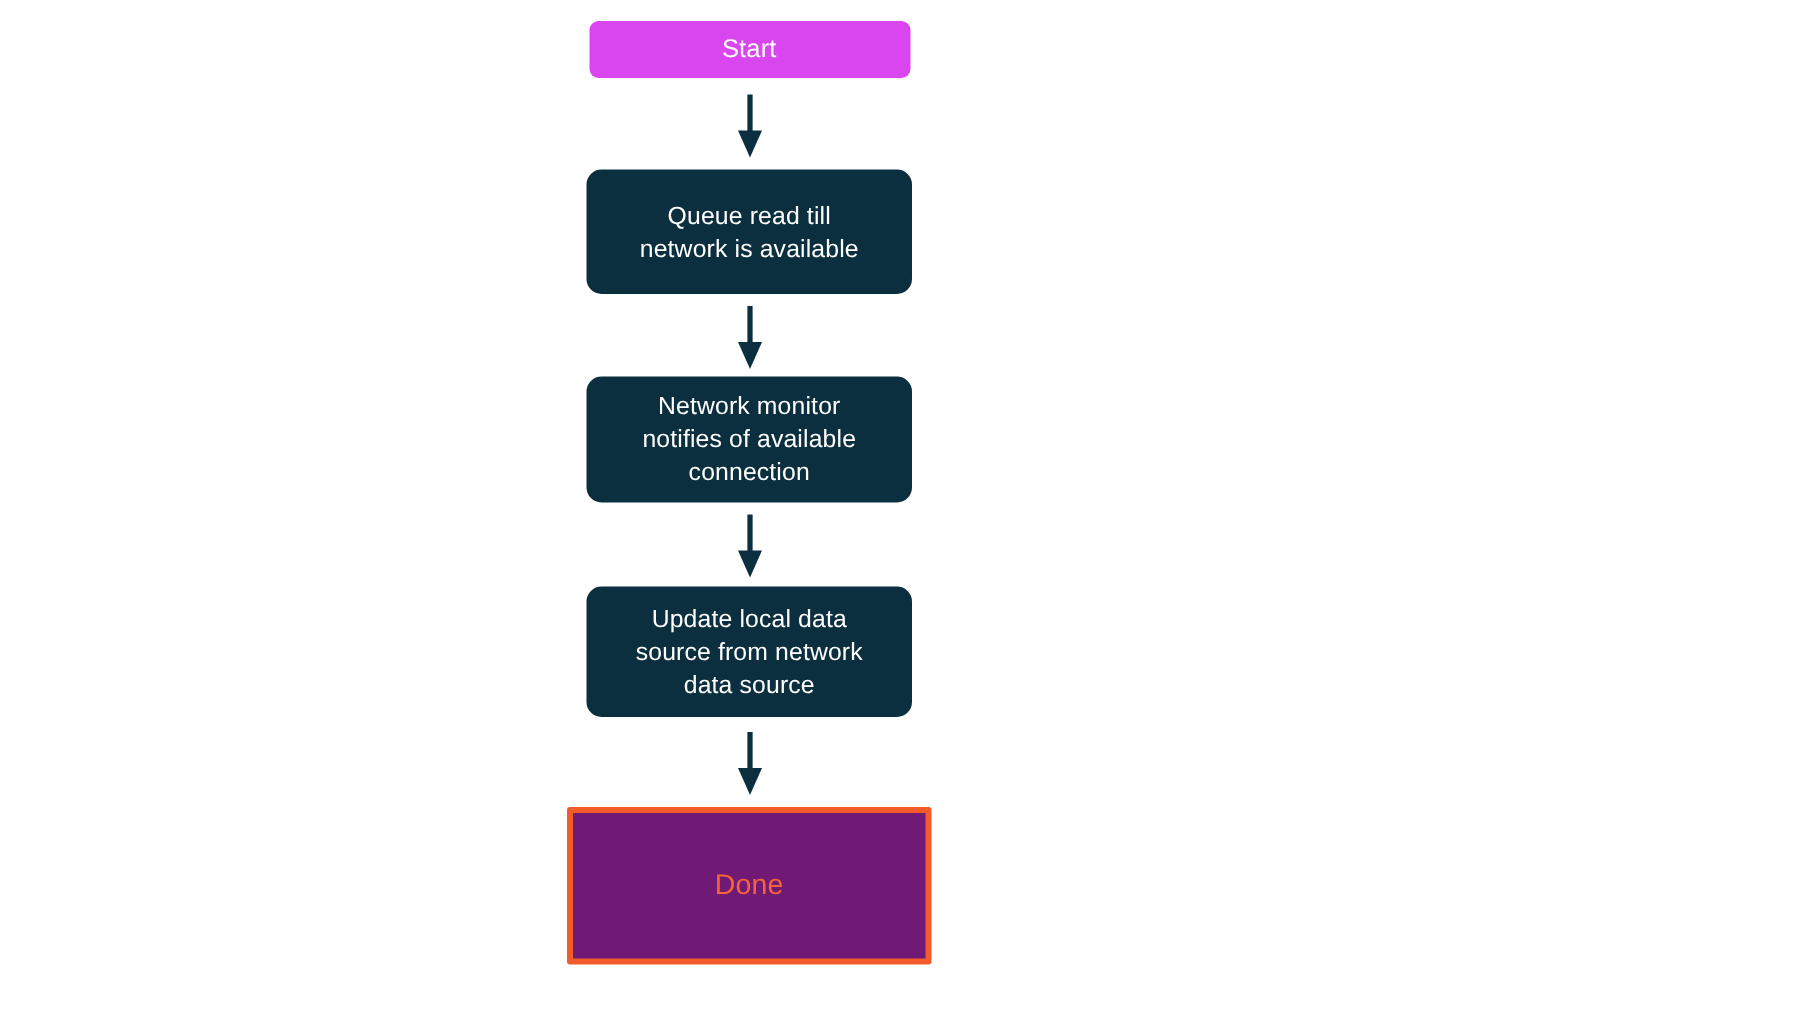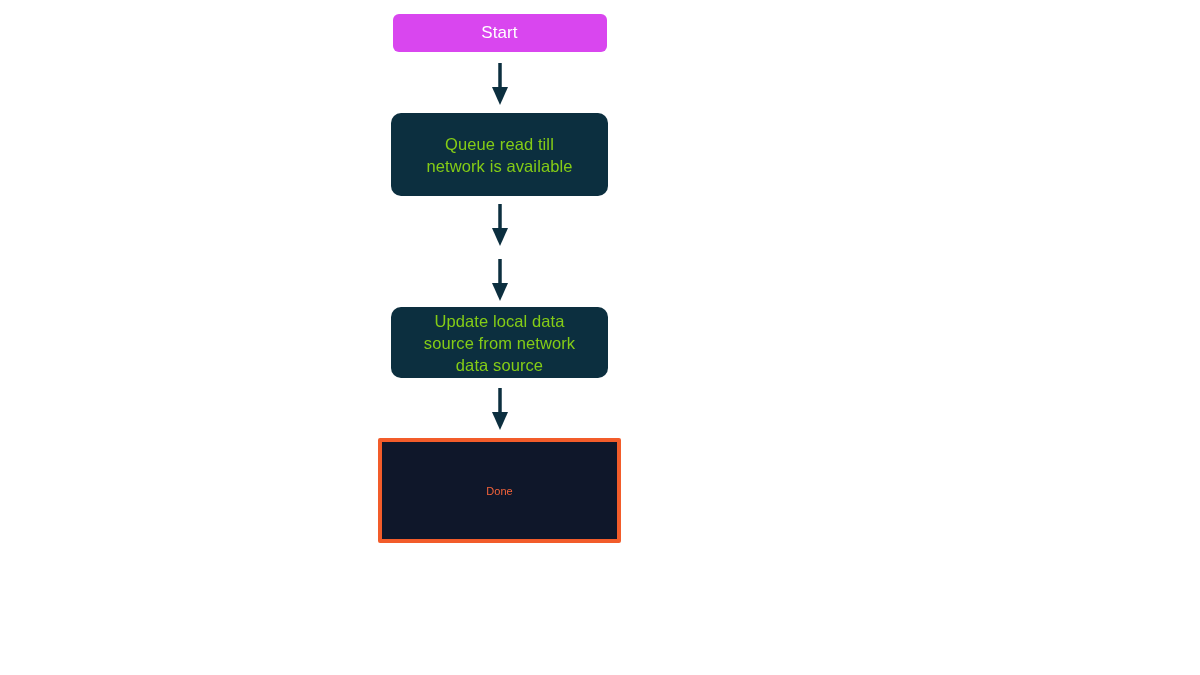--- a/index.html
+++ b/index.html
@@ -42,38 +42,38 @@
     height: 38px;
     background: #d946ef;
     color: #ffffff;
     border-radius: 6px;
     font-size: 17px;
   }
 
   .node-process {
     width: 217px;
     background: #0c2f3f;
-    color: #84cc16;
+    color: #ffffff;
     border-radius: 10px;
     font-size: 16.5px;
     line-height: 22px;
   }
 
   .node-process.lines-2 { height: 83px; }
   .node-process.lines-3a { height: 84px; }
-  .node-process.lines-3b { height: 71px; }
+  .node-process.lines-3b { height: 87px; }
 
   .node-done {
     width: 243px;
     height: 105px;
-    background: #0f172a;
+    background: #701a75;
     border: 4px solid #f25c2a;
     border-radius: 2px;
     color: #f4633a;
-    font-size: 11px;
+    font-size: 19px;
   }
 
   .arrow-gap {
     display: flex;
     align-items: center;
     justify-content: center;
   }
   .gap-1 { height: 61px; }
   .gap-2 { height: 55px; }
   .gap-3 { height: 56px; }
@@ -99,20 +99,23 @@
     <div class="node node-process lines-2">Queue read till
 network is available</div>
 
     <div class="arrow-gap gap-2">
       <svg width="20" height="46" viewBox="0 0 20 46" aria-hidden="true">
         <line x1="10" y1="3" x2="10" y2="29" stroke="#0c2f3f" stroke-width="3.5"></line>
         <polygon points="2,27 18,27 10,45" fill="#0c2f3f"></polygon>
       </svg>
     </div>
 
+    <div class="node node-process lines-3a">Network monitor
+notifies of available
+connection</div>
 
     <div class="arrow-gap gap-3">
       <svg width="20" height="46" viewBox="0 0 20 46" aria-hidden="true">
         <line x1="10" y1="3" x2="10" y2="29" stroke="#0c2f3f" stroke-width="3.5"></line>
         <polygon points="2,27 18,27 10,45" fill="#0c2f3f"></polygon>
       </svg>
     </div>
 
     <div class="node node-process lines-3b">Update local data
 source from network

